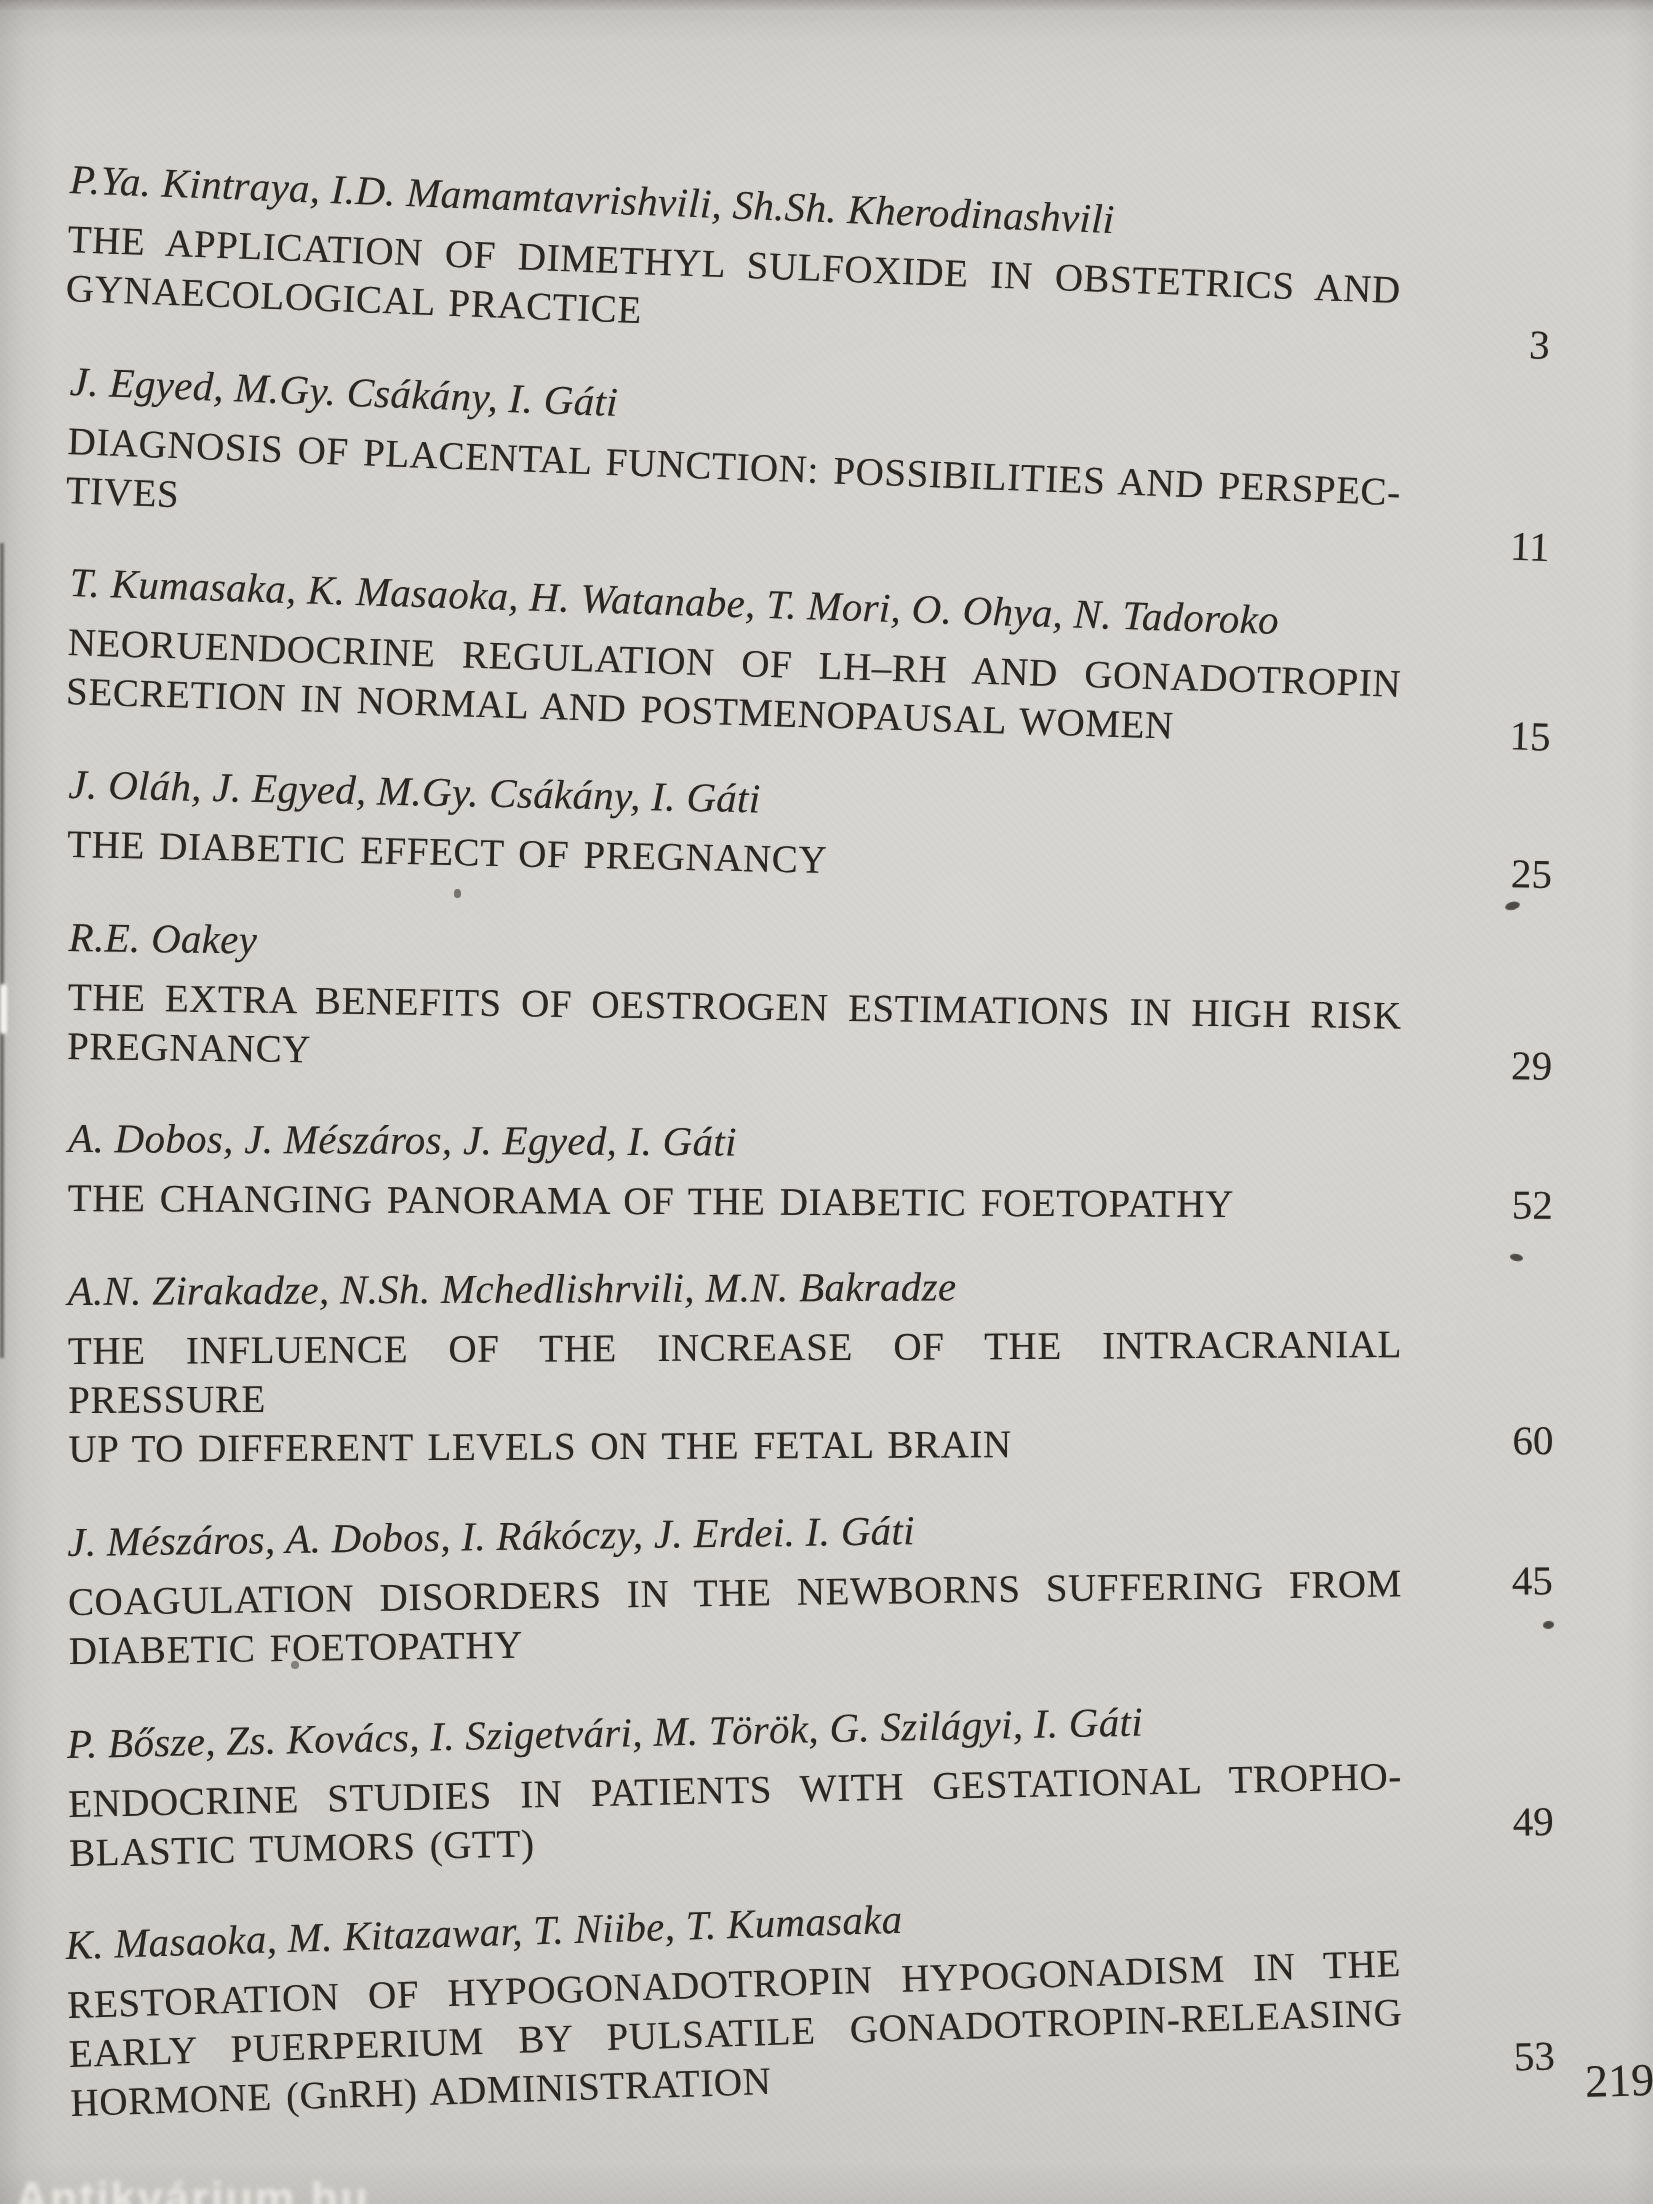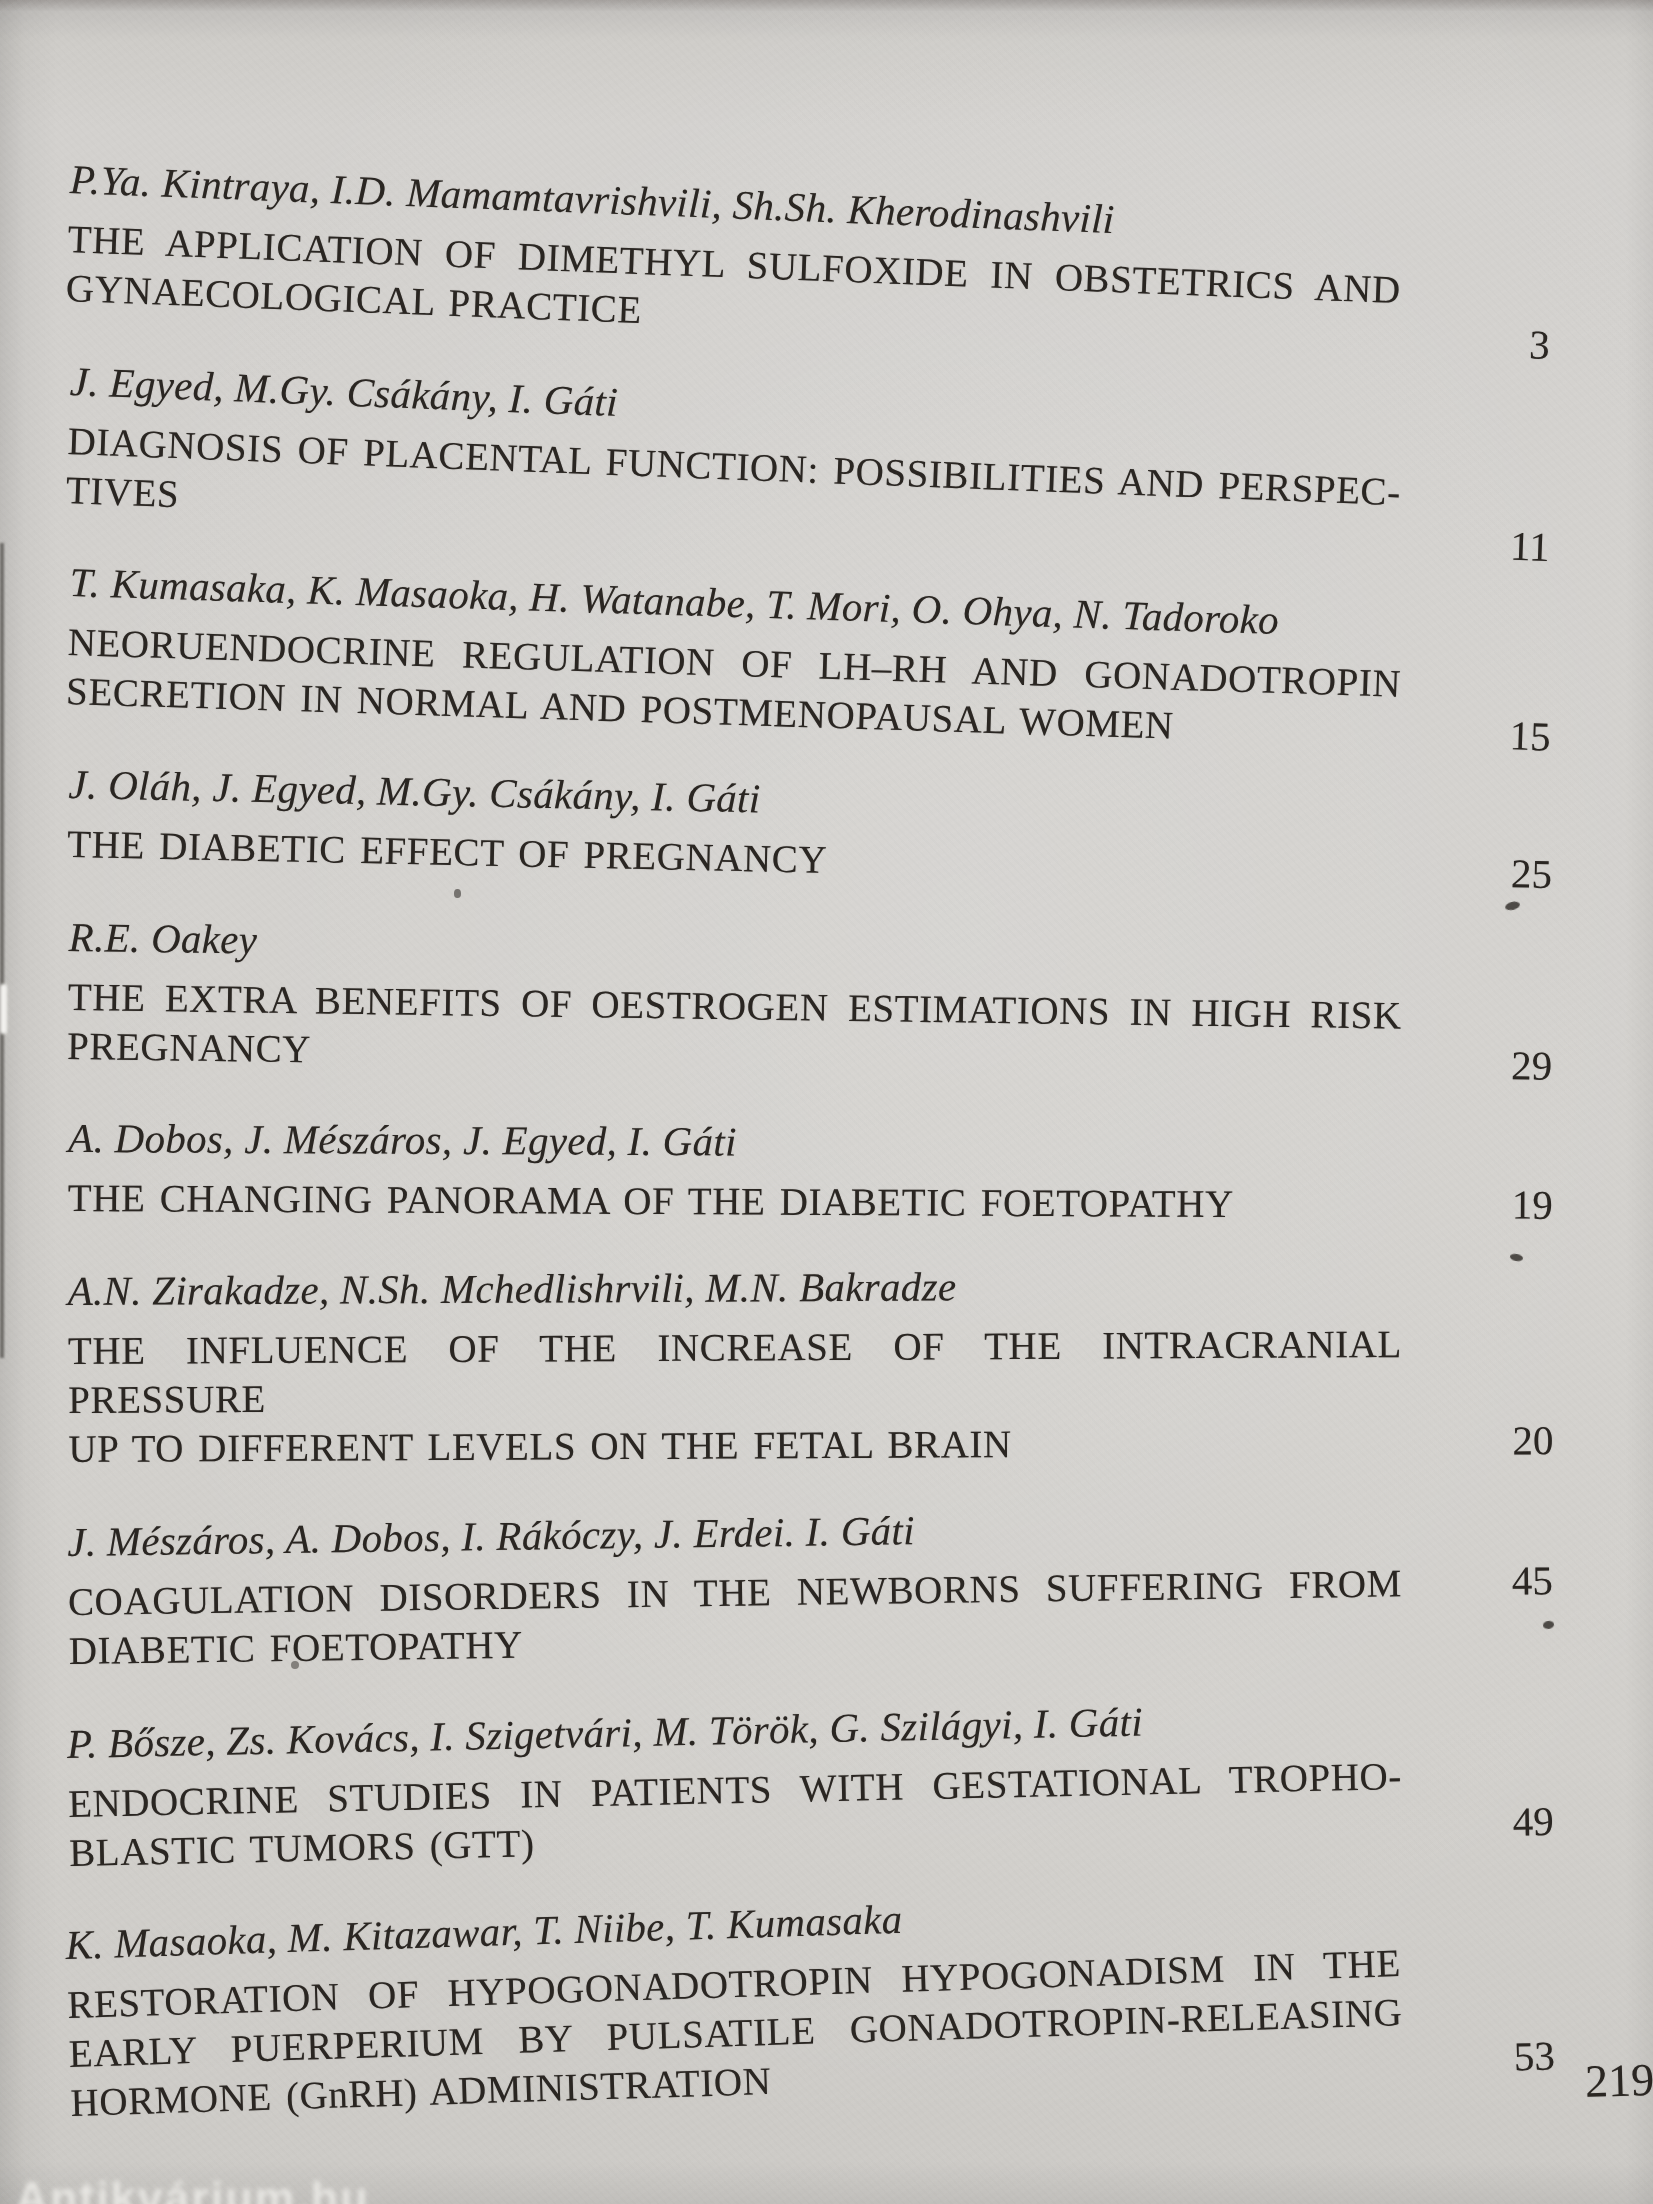--- a/index.html
+++ b/index.html
@@ -135,32 +135,32 @@
         <div class="row">
           <span class="txt">PREGNANCY</span>
           <span class="pg">29</span>
         </div>
       </div>
 
   <div class="entry">
     <div class="authors">A. Dobos, J. Mészáros, J. Egyed, I. Gáti</div>
   <div class="row">
           <span class="txt">THE CHANGING PANORAMA OF THE DIABETIC FOETOPATHY</span>
-          <span class="pg">19</span>
+          <span class="pg">52</span>
         </div>
       </div>
 
   <div class="entry">
     <div class="authors">A.N. Zirakadze, N.Sh. Mchedlishrvili, M.N. Bakradze</div>
   <div class="row">
           <span class="txt fill">THE INFLUENCE OF THE INCREASE OF THE INTRACRANIAL PRESSURE</span>
         </div>
         <div class="row">
           <span class="txt">UP TO DIFFERENT LEVELS ON THE FETAL BRAIN</span>
-          <span class="pg">20</span>
+          <span class="pg">60</span>
         </div>
       </div>
 
   <div class="entry">
     <div class="authors">J. Mészáros, A. Dobos, I. Rákóczy, J. Erdei. I. Gáti</div>
   <div class="row">
           <span class="txt fill">COAGULATION DISORDERS IN THE NEWBORNS SUFFERING FROM</span>
           <span class="pg">45</span>
         </div>
         <div class="row">

